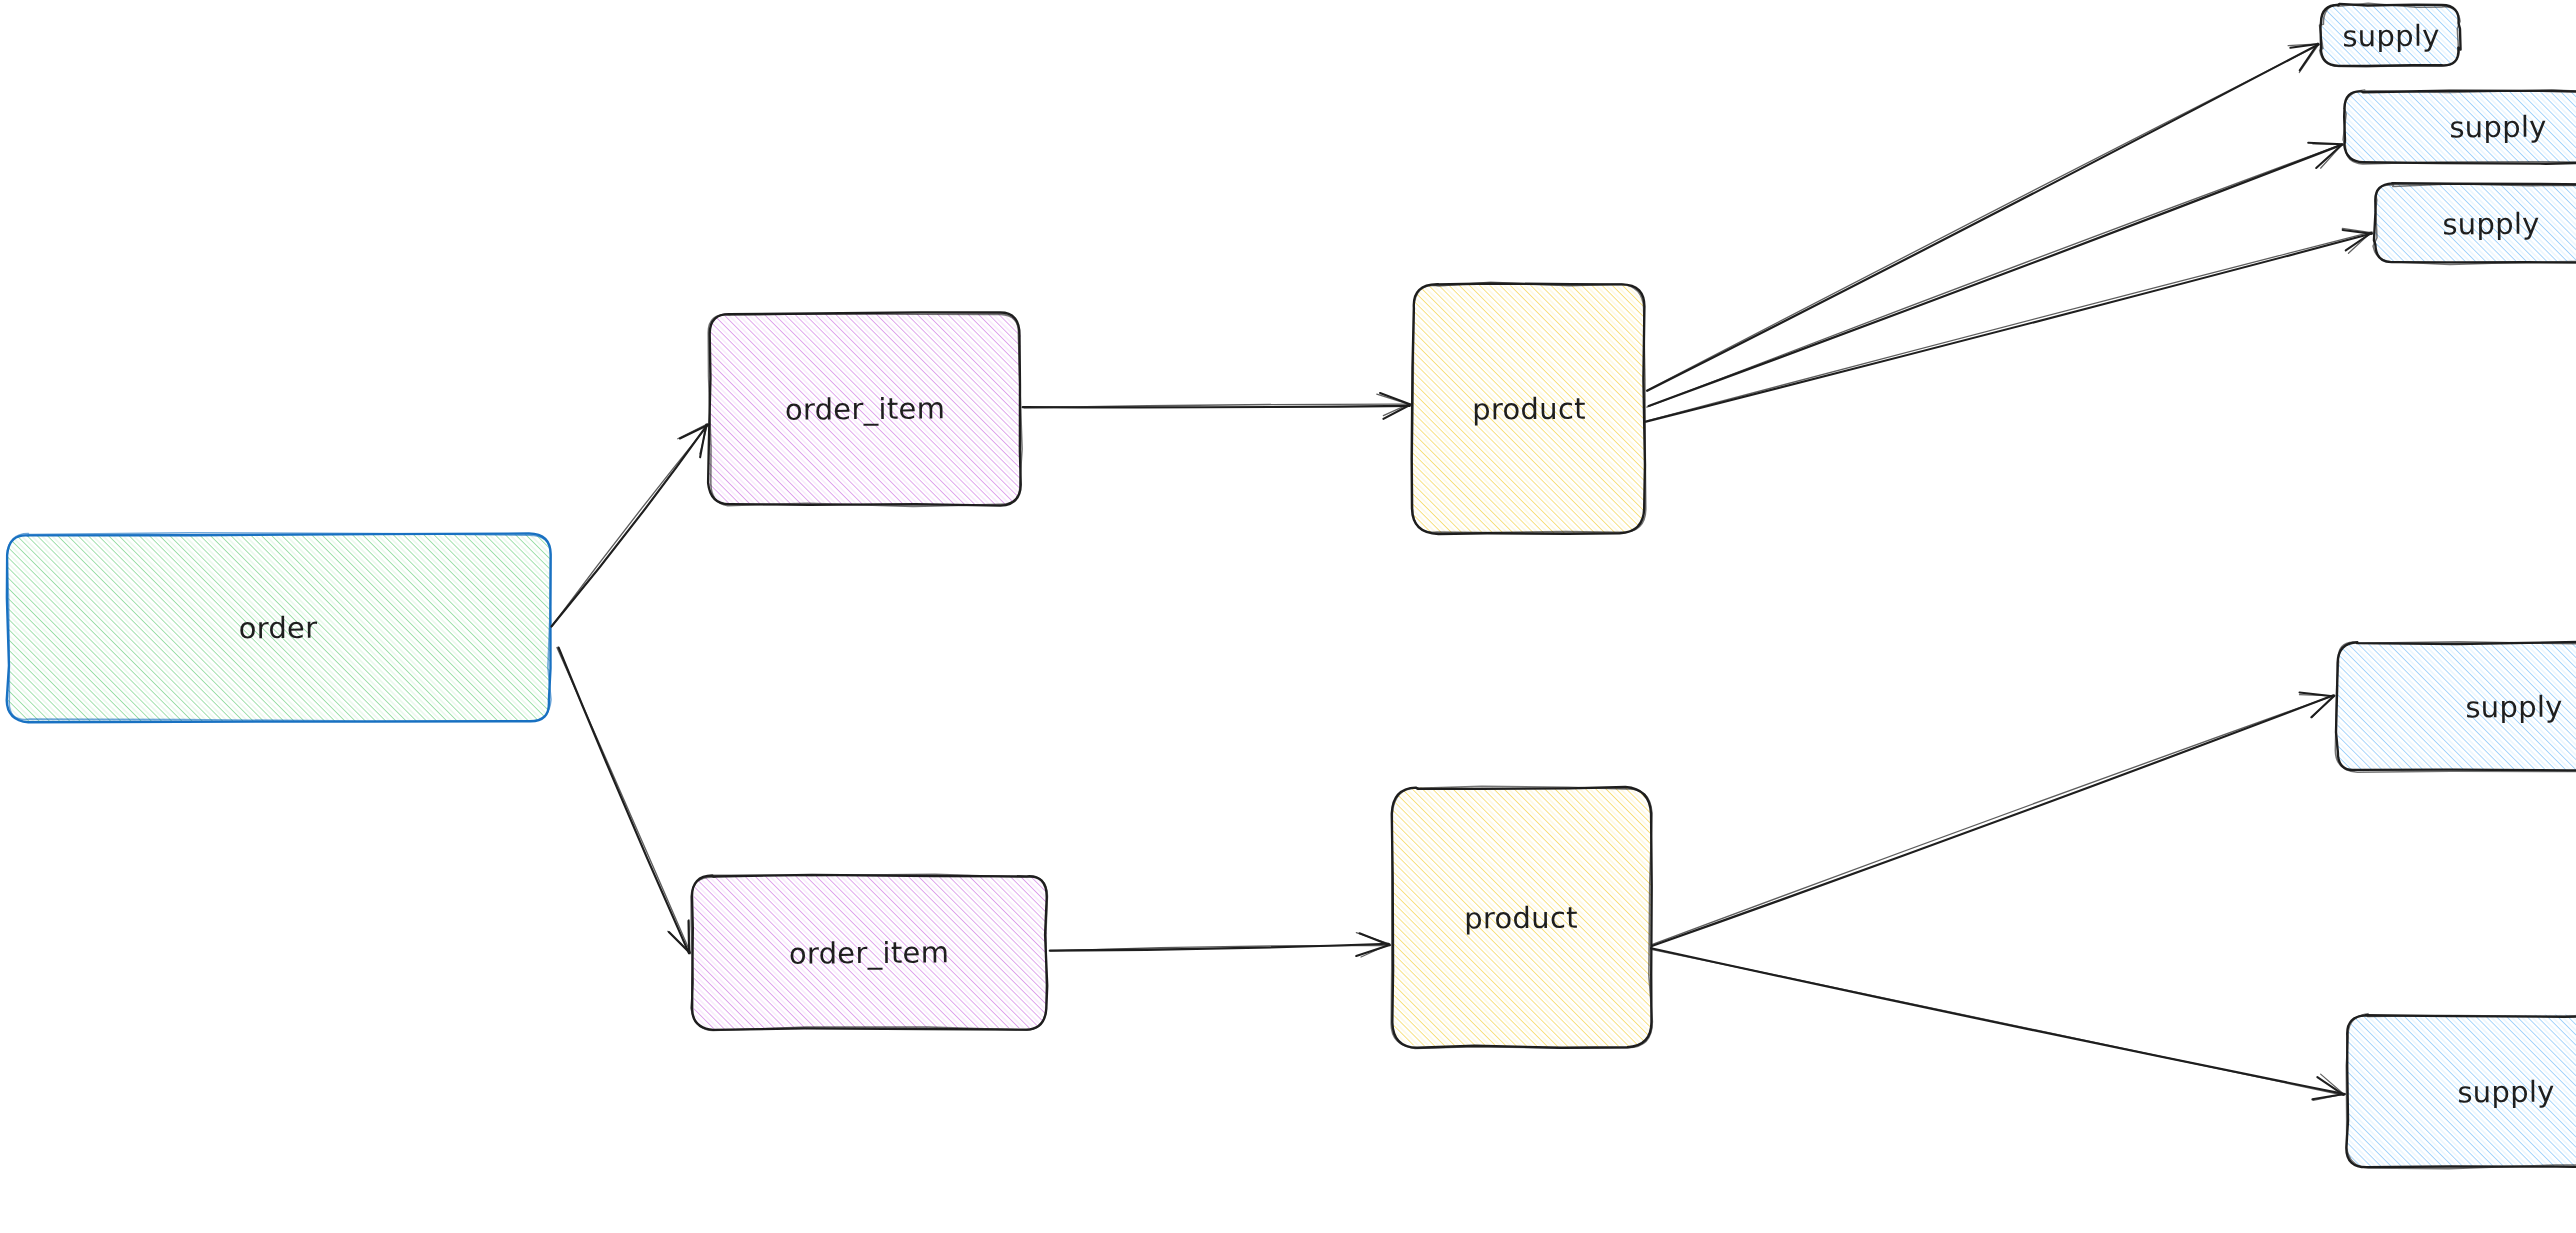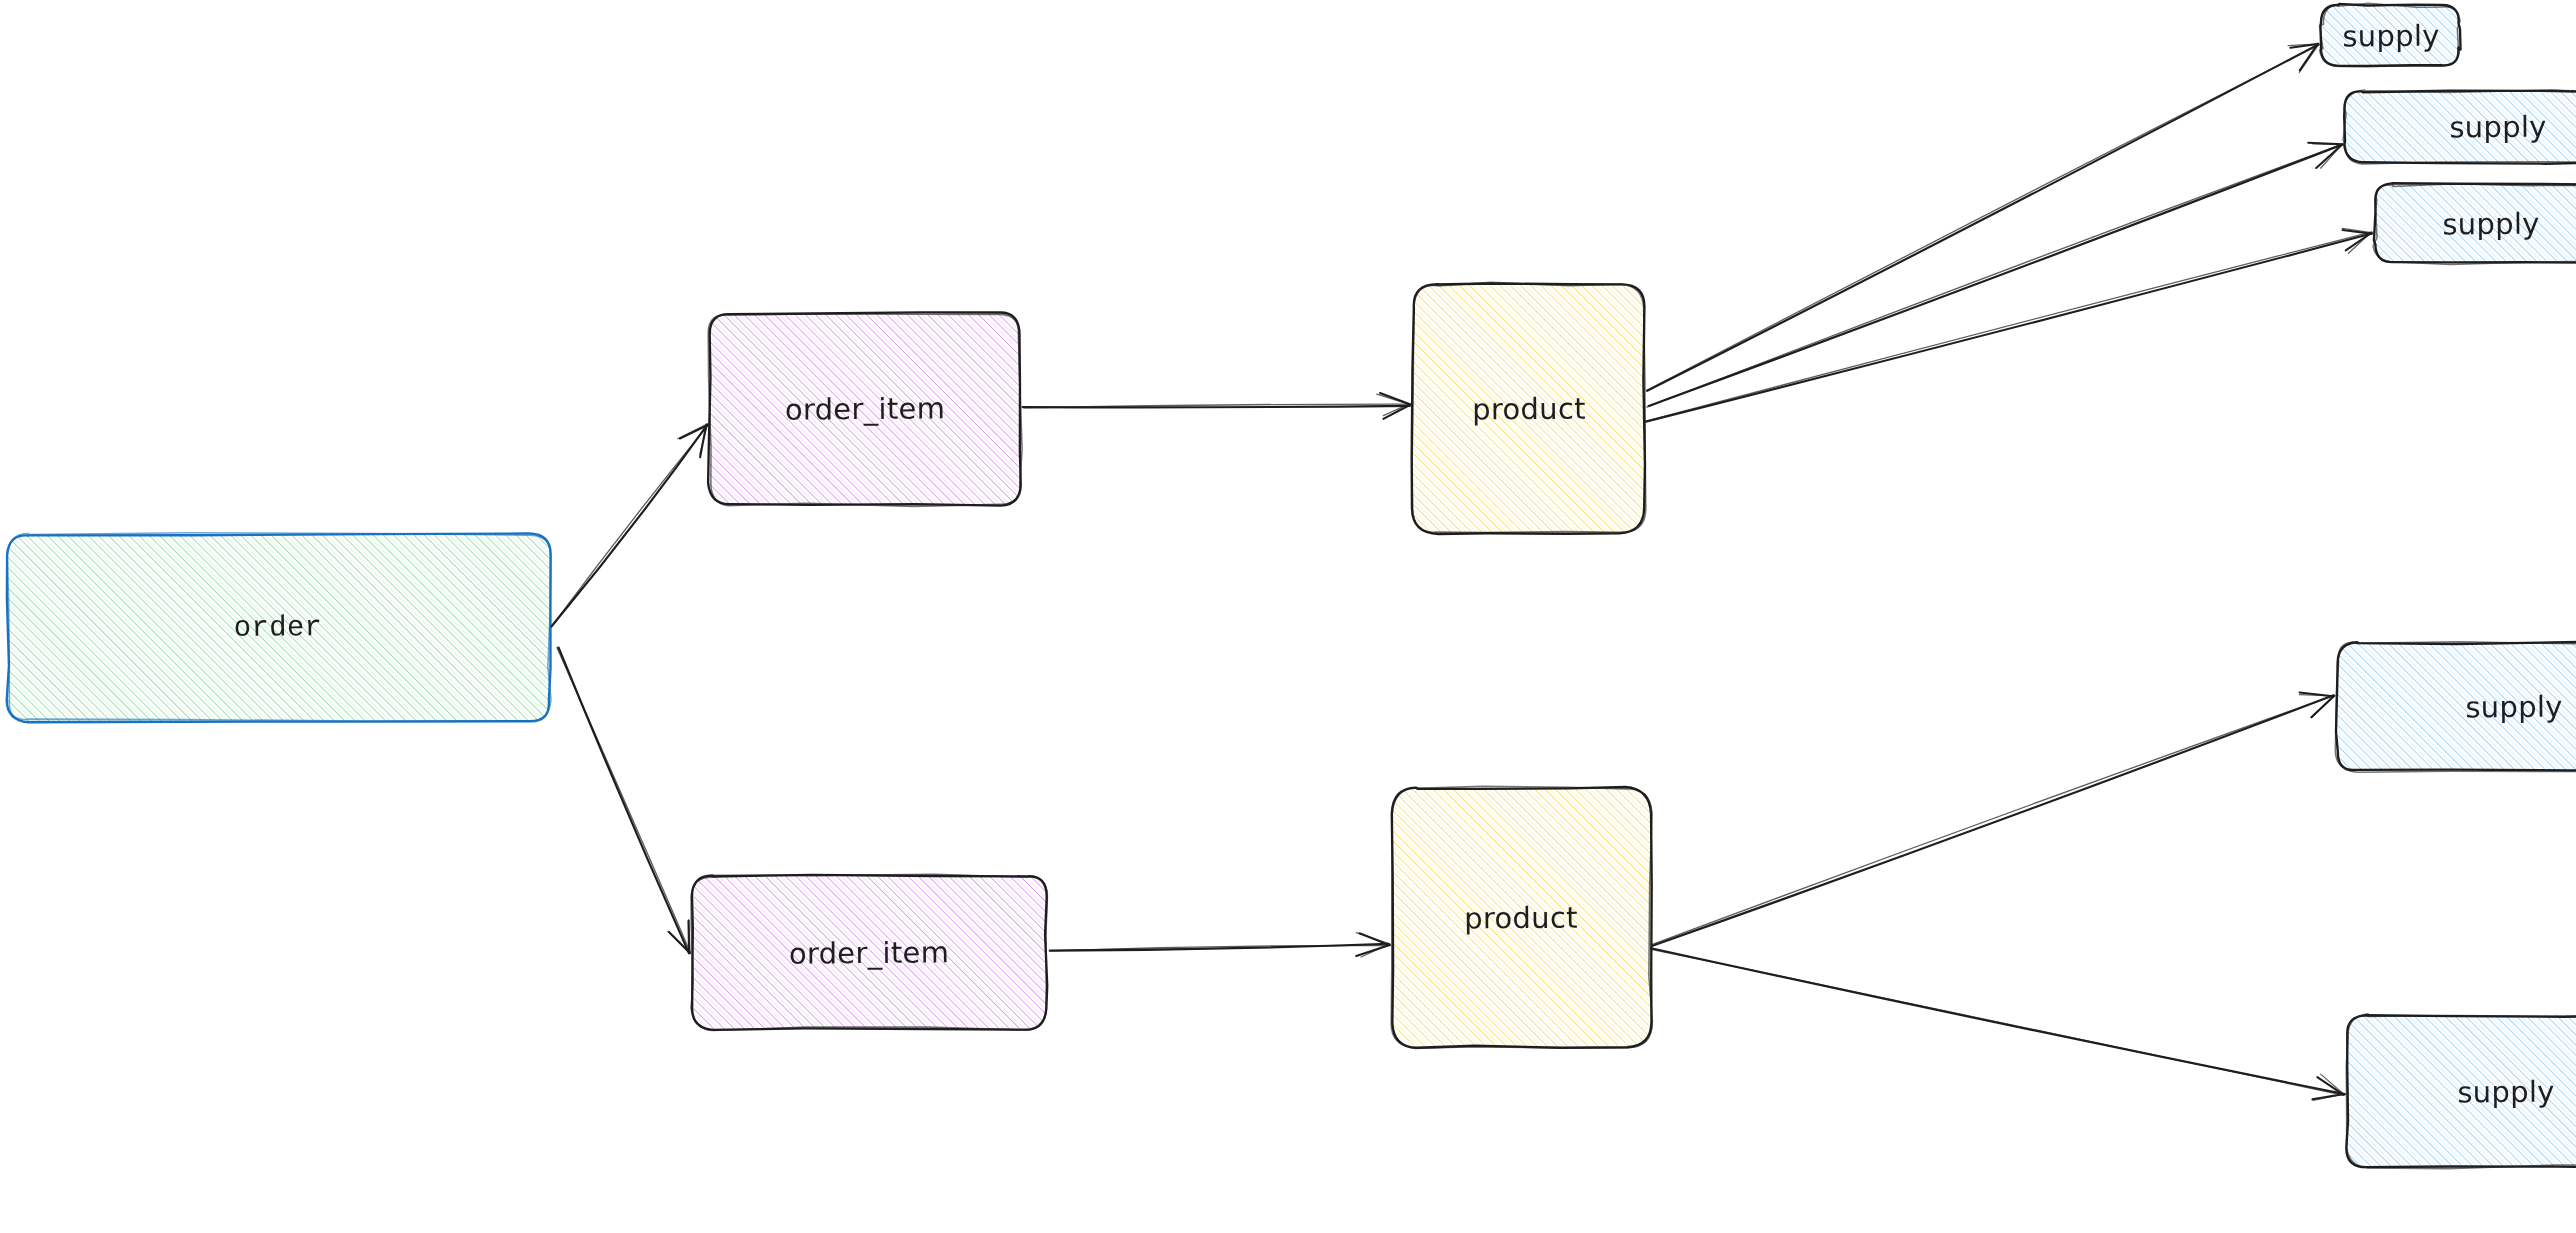--- a/index.html
+++ b/index.html
@@ -185,21 +185,21 @@
       <g>
         <path d="M 3204.6 1841.0 Q 3876.8 1988.9 4551.6 2124.3" fill="none" stroke="#1e1e1e" stroke-width="4.2" stroke-opacity="1" stroke-linecap="round"></path>
         <path d="M 3204.6 1843.1 Q 3877.9 1982.4 4550.2 2126.5" fill="none" stroke="#1e1e1e" stroke-width="2.6" stroke-opacity="0.72" stroke-linecap="round"></path>
         <path d="M 4548.4 2125.4 L 4498.2 2091.5" fill="none" stroke="#1e1e1e" stroke-width="4" stroke-opacity="1" stroke-linecap="round"></path>
         <path d="M 4549.7 2124.7 L 4504.6 2085.5" fill="none" stroke="#1e1e1e" stroke-width="2.4" stroke-opacity="0.7" stroke-linecap="round"></path>
         <path d="M 4550.2 2124.3 L 4488.6 2134.5" fill="none" stroke="#1e1e1e" stroke-width="4" stroke-opacity="1" stroke-linecap="round"></path>
         <path d="M 4549.3 2124.5 L 4490.1 2136.5" fill="none" stroke="#1e1e1e" stroke-width="2.4" stroke-opacity="0.7" stroke-linecap="round"></path>
       </g>
     </svg>
   <div id="label-layer">
-      <div class="node-label" style="left: 278px; top: 628px; font-family: Liberation Mono, monospace;">order</div>
+      <div class="node-label" style="left: 278px; top: 628px;">order</div>
       <div class="node-label" style="left: 865px; top: 409px;">order_item</div>
       <div class="node-label" style="left: 869px; top: 953px;">order_item</div>
       <div class="node-label" style="left: 1529px; top: 409px;">product</div>
       <div class="node-label" style="left: 1521px; top: 918px;">product</div>
       <div class="node-label" style="left: 2391px; top: 36px;">supply</div>
       <div class="node-label" style="left: 2498px; top: 127px;">supply</div>
       <div class="node-label" style="left: 2491px; top: 224px;">supply</div>
       <div class="node-label" style="left: 2514px; top: 707px;">supply</div>
       <div class="node-label" style="left: 2506px; top: 1092px;">supply</div>
     </div>

